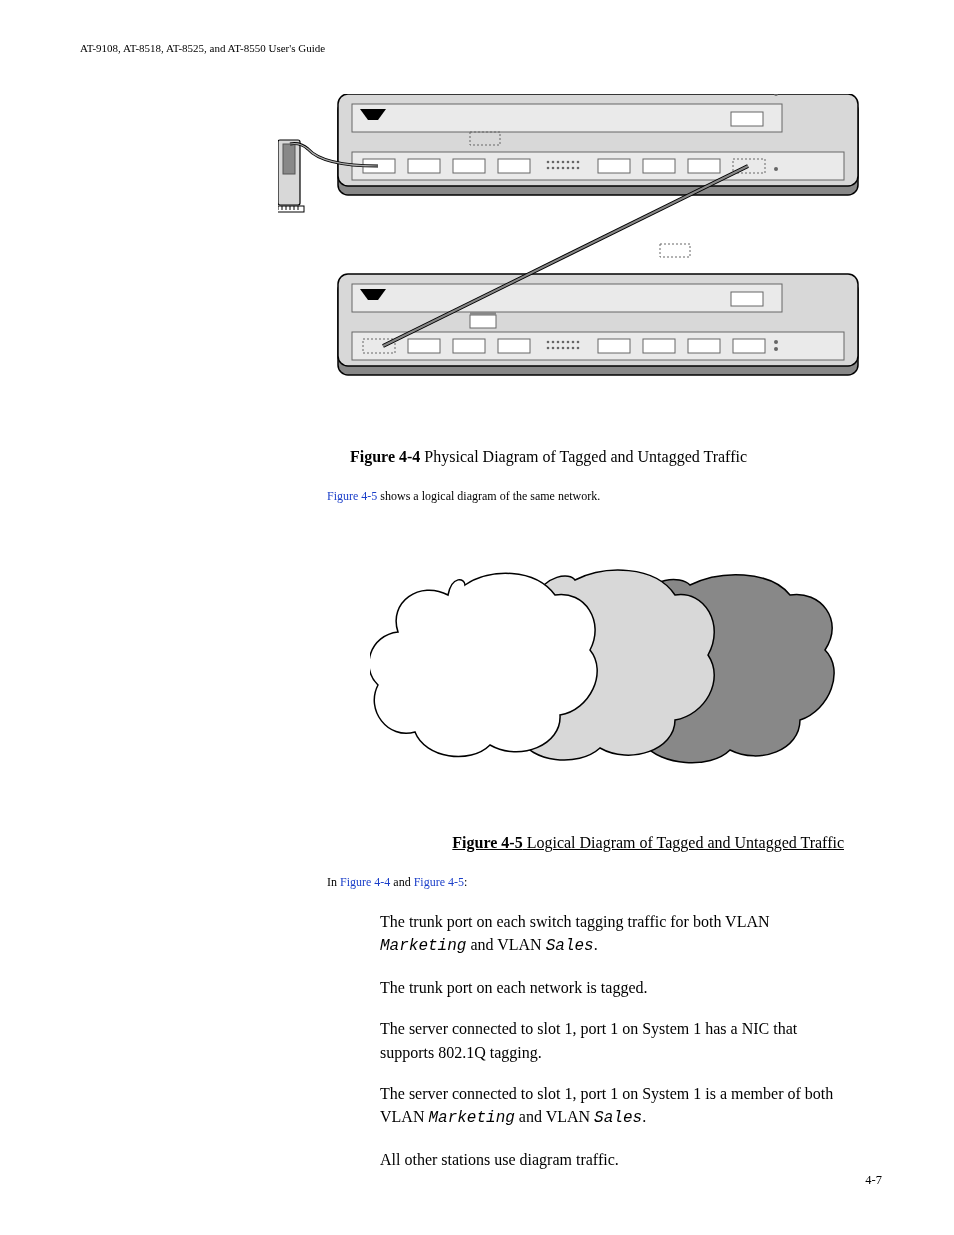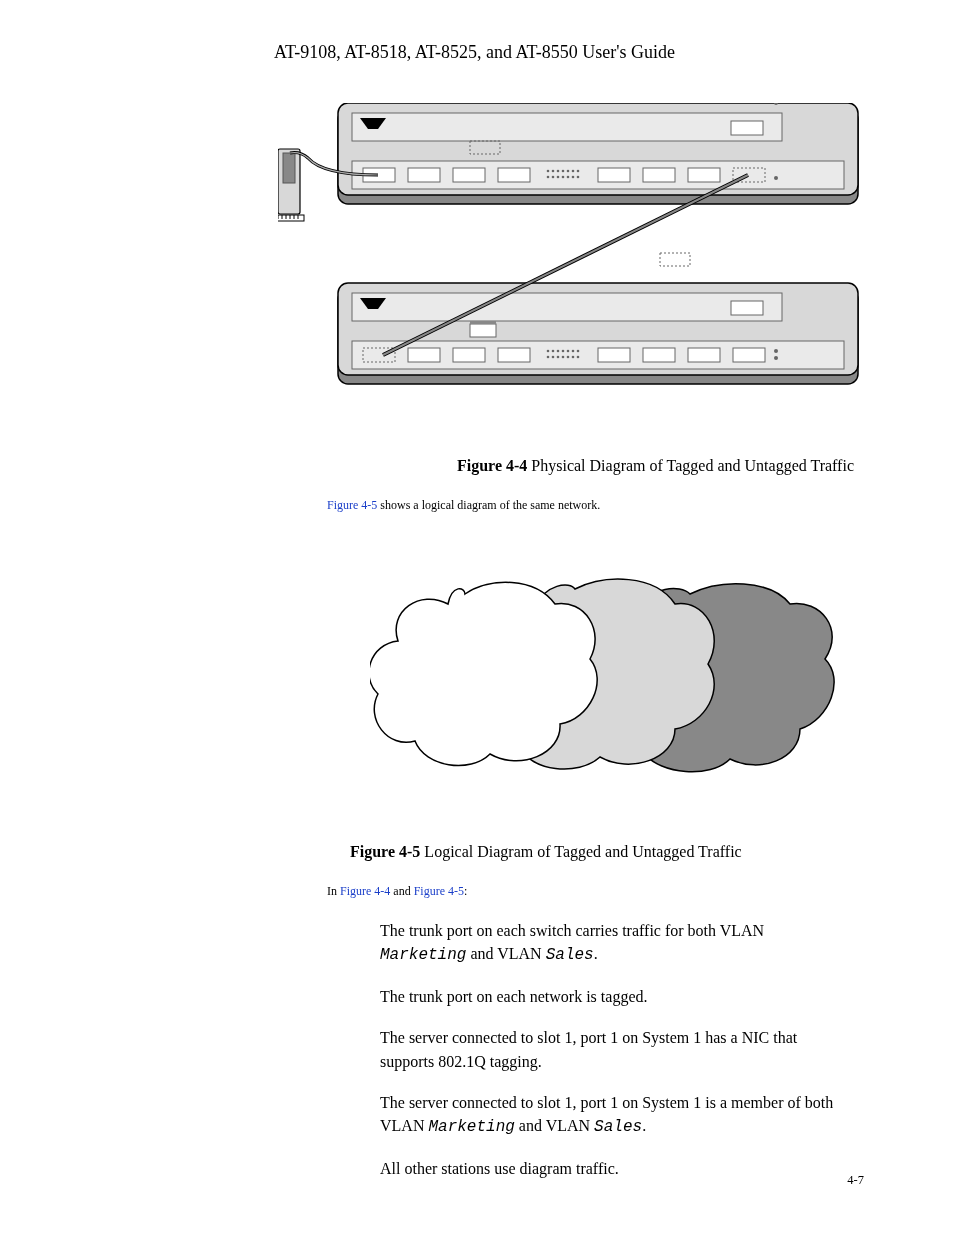--- a/index.html
+++ b/index.html
@@ -6,64 +6,64 @@
     body {
       width: 954px;
       height: 1235px;
       background: #fff;
       font-family: Georgia, 'Times New Roman', serif;
       color: #000;
       position: relative;
       padding: 42px 80px 40px 80px;
     }
     .header {
-      text-align: center;
-      font-size: 18px;
+      text-align: left;
+      font-size: 11px;
       margin-bottom: 40px;
       padding-right: 5px;
     }
     .diagram-physical {
       width: 590px;
       margin-left: 198px;
       margin-bottom: 50px;
     }
     .caption {
       text-align: center;
       font-size: 16px;
       margin-top: 10px;
       margin-bottom: 22px;
     }
-    .caption-44 { margin-left: 270px; margin-right: 20px; text-align: right; }
+    .caption-44 { margin-left: 270px; margin-right: 20px; text-align: left; }
     .caption-strong { font-weight: bold; }
     .body-text {
       font-size: 12px;
       line-height: 1.45;
       margin-left: 247px;
       margin-right: 30px;
       margin-bottom: 18px;
     }
     .link { color: #1a3ec9; }
     .diagram-logical {
       width: 470px;
       margin-left: 290px;
       margin-top: 45px;
       margin-bottom: 50px;
     }
-    .caption-45 { margin-left: 270px; margin-right: 30px; text-align: left; margin-bottom: 22px; }
+    .caption-45 { margin-left: 270px; margin-right: 30px; text-align: right; margin-bottom: 22px; text-decoration: underline; }
     .list-item {
       font-size: 16px;
       line-height: 1.45;
       margin-left: 300px;
       margin-right: 30px;
       margin-bottom: 18px;
     }
     .italic { font-style: italic; font-family: Liberation Mono, monospace; }
     .page-num {
       position: absolute;
-      right: 90px;
+      right: 72px;
       bottom: 47px;
       font-size: 12.5px;
     }
   </style>
 </head>
 <body>
 
 <div class="header">AT-9108, AT-8518, AT-8525, and AT-8550  User's Guide</div>
 
 <div class="diagram-physical">
@@ -211,21 +211,21 @@
 
 <div class="caption caption-45">
   <span class="caption-strong">Figure 4-5</span><span>  Logical Diagram of Tagged and Untagged Traffic</span>
 </div>
 
 <div class="body-text">
   <span>In </span><span class="link">Figure 4-4</span><span> and </span><span class="link">Figure 4-5</span><span>:</span>
 </div>
 
 <div class="list-item">
-  <span>The trunk port on each switch carries traffic for both VLAN </span><span class="italic">Marketing</span><span> and VLAN </span><span class="italic">Sales</span><span>.</span>
+  <span>The trunk port on each switch tagging traffic for both VLAN </span><span class="italic">Marketing</span><span> and VLAN </span><span class="italic">Sales</span><span>.</span>
 </div>
 
 <div class="list-item">The trunk port on each network is tagged.</div>
 
 <div class="list-item">The server connected to slot 1, port 1 on System 1 has a NIC that supports 802.1Q tagging.</div>
 
 <div class="list-item">
   <span>The server connected to slot 1, port 1 on System 1 is a member of both VLAN </span><span class="italic">Marketing</span><span> and VLAN </span><span class="italic">Sales</span><span>.</span>
 </div>
 

